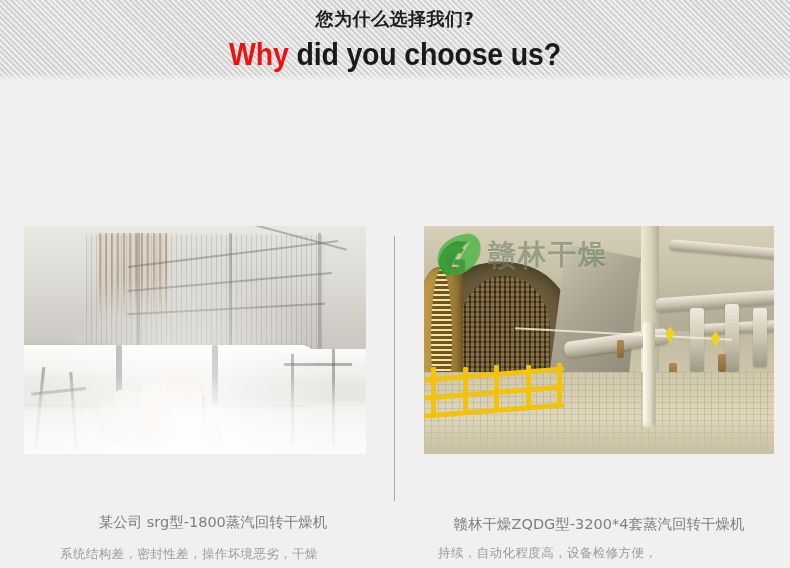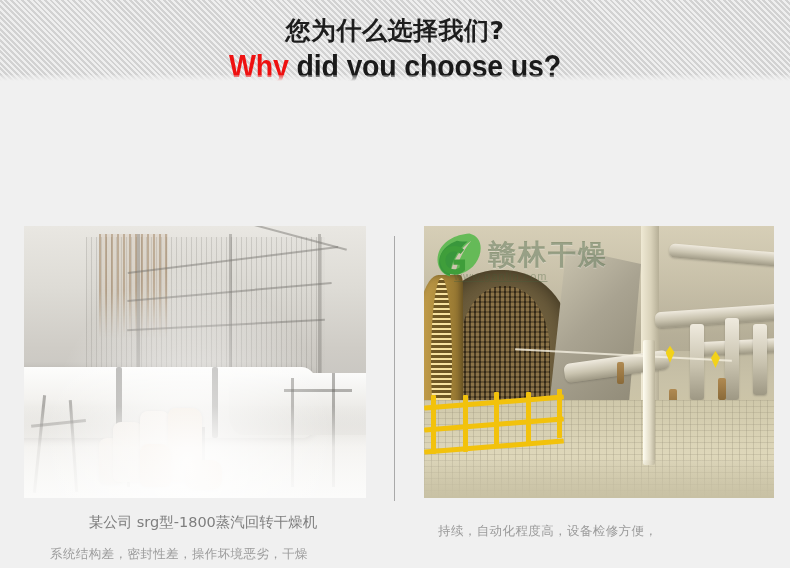--- a/index.html
+++ b/index.html
@@ -29,26 +29,26 @@
     overflow: hidden;
   }
   .header-inner {
     position: absolute;
     left: 0; right: 0;
     top: 0;
     text-align: center;
   }
   .title-cn {
     font-family: "DejaVu Sans", "Liberation Sans", sans-serif;
-    font-size: 25px;
+    font-size: 18px;
     font-weight: bold;
     color: #1d1d1d;
     letter-spacing: 0.5px;
     line-height: 34px;
-    padding-top: 14px;
+    padding-top: 2px;
     white-space: nowrap;
   }
   .title-en {
     font-family: "Liberation Sans", "DejaVu Sans", sans-serif;
     font-size: 31px;
     font-weight: bold;
     color: #1a1a1a;
     line-height: 38px;
     letter-spacing: -0.2px;
     white-space: nowrap;
@@ -75,21 +75,21 @@
     left: 394px;
     top: 155px;
     width: 1px;
     height: 265px;
     background: #a9a9a9;
   }
 
   .photo {
     position: absolute;
     top: 145px;
-    height: 272px;
+    height: 228px;
     overflow: hidden;
     background: #fef9c3;
   }
   .photo-left  { left: 24px;  width: 342px; }
   .photo-right { left: 424px; width: 350px; }
 
   .photo-inner { position: absolute; inset: 0; }
 
   
   .ph-l-sky {
@@ -319,21 +319,21 @@
     position: absolute; left: 30px; top: 44px;
     font-family: "Liberation Sans", sans-serif;
     font-size: 11px; letter-spacing: 1px;
     color: rgba(70,95,60,0.35);
     white-space: nowrap;
     text-decoration: underline;
   }
 
   
   .caption-block { position: absolute; }
-  .caption-left  { left: 32px;  top: 430px; width: 342px; }
+  .caption-left  { left: 42px;  top: 430px; width: 342px; }
   .caption-right { left: 424px; top: 432px; width: 350px; }
 
   .cap-title {
     font-family: "DejaVu Sans", "Liberation Sans", sans-serif;
     font-size: 14.5px;
     color: #7e7e7e;
     text-align: center;
     line-height: 22px;
     white-space: nowrap;
   }
@@ -449,18 +449,19 @@
 
   <div class="caption-block caption-left">
     <div class="cap-title">某公司  srg型-1800蒸汽回转干燥机</div>
     <div class="cap-body left-body">
       <div>系统结构差，密封性差，操作坏境恶劣，干燥</div>
 
     </div>
   </div>
 
   <div class="caption-block caption-right">
+    <div class="cap-title">赣林干燥ZQDG型-3200*4套蒸汽回转干燥机</div>
     <div class="cap-body right-body">
       <div>持续，自动化程度高，设备检修方便，</div>
     </div>
   </div>
 
 </div>
 
 </body></html>

